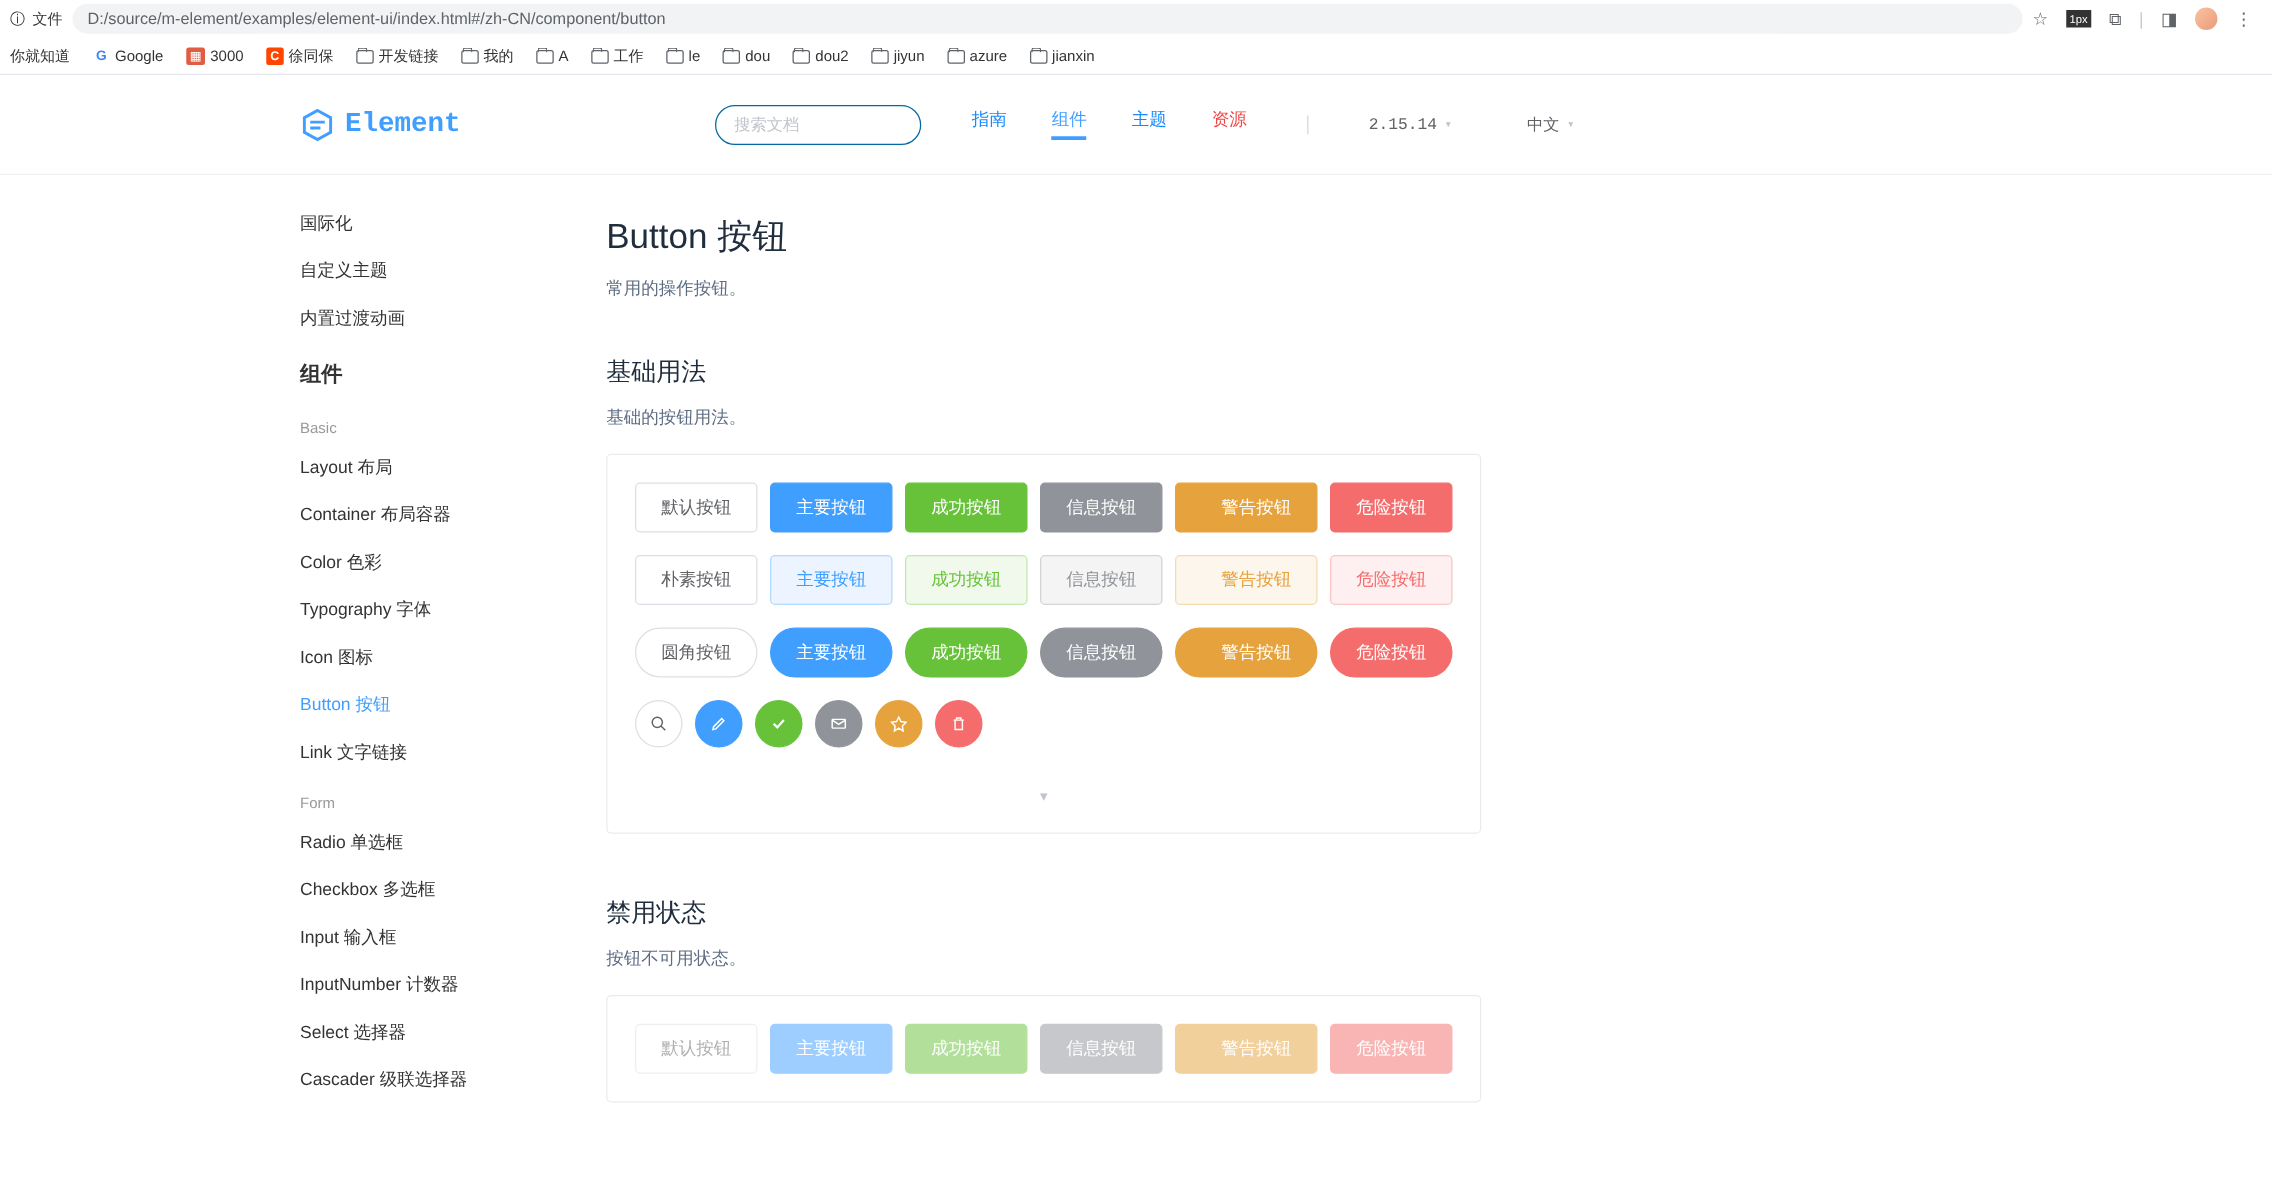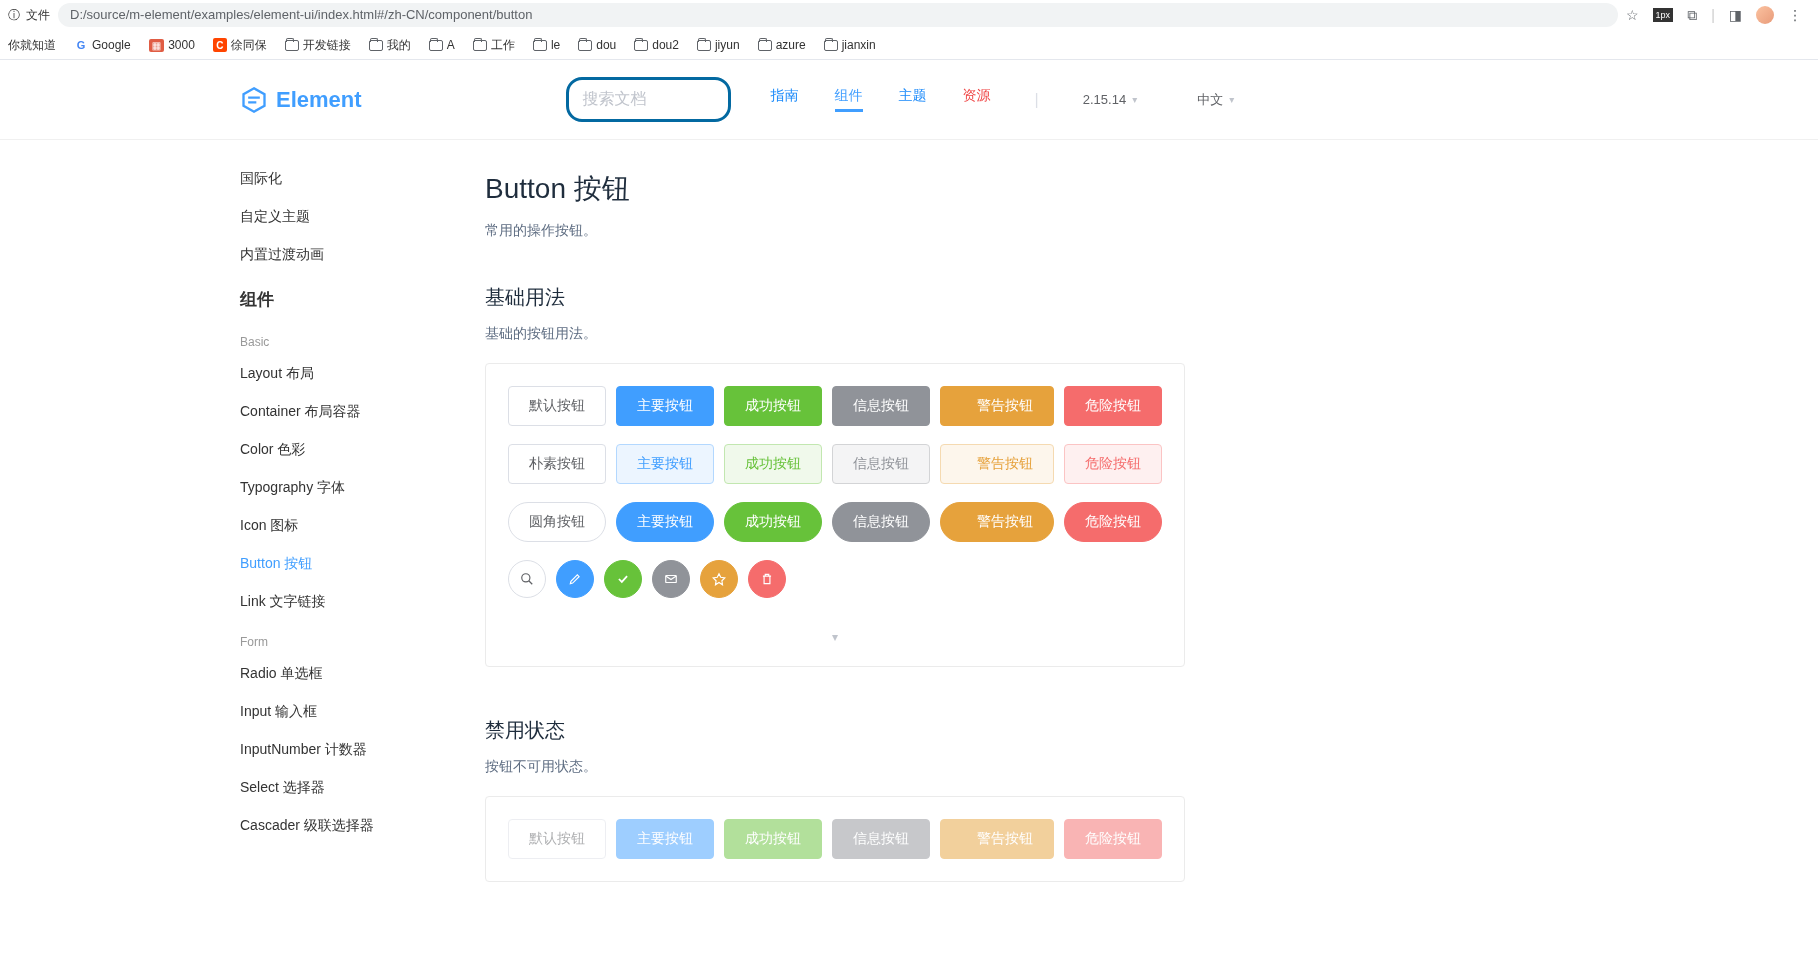--- a/index.html
+++ b/index.html
@@ -14,24 +14,24 @@
 .addr-icons span { font-size: 14px; }
 .bookmarks { display: flex; align-items: center; height: 30px; padding: 0 8px; gap: 18px; font-size: 12px; color: #333; }
 .bm-item { display: flex; align-items: center; gap: 4px; }
 .folder-ic { width: 14px; height: 11px; border: 1px solid #5f6368; border-radius: 2px; display: inline-block; position: relative; }
 .folder-ic::before { content: ""; position: absolute; top: -3px; left: 0; width: 6px; height: 3px; border: 1px solid #5f6368; border-bottom: none; border-radius: 2px 2px 0 0; }
 .g-ic { width: 14px; height: 14px; display: inline-flex; align-items: center; justify-content: center; font-weight: bold; font-size: 11px; }
 .badge-3000 { background: #e05d44; color: #fff; padding: 1px 3px; font-size: 10px; border-radius: 2px; }
 .badge-c { background: #ff4500; color: #fff; width: 14px; height: 14px; display: inline-flex; align-items: center; justify-content: center; font-size: 10px; font-weight: bold; border-radius: 2px; }
 
 
-.site-header { height: 80px; display: flex; align-items: center; padding: 0 0 0 240px; gap: 24px; border-bottom: 1px solid #f0f0f0; }
+.site-header { height: 80px; display: flex; align-items: center; padding: 0 0 0 240px; gap: 24px; border-bottom: 1px solid #f0f0f0; font-family: Liberation Mono, monospace; }
 .logo { display: flex; align-items: center; gap: 8px; font-size: 22px; font-weight: 600; color: #409eff; margin-right: 180px; }
 .logo-ic { width: 28px; height: 28px; }
-.search-box { width: 165px; height: 45px; border: 3px solid #0369a1; border-radius: 16px; padding: 0 14px; font-size: 16px; color: #c0c4cc; display: flex; align-items: center; }
+.search-box { width: 165px; height: 32px; border: 1px solid #0369a1; border-radius: 16px; padding: 0 14px; font-size: 13px; color: #c0c4cc; display: flex; align-items: center; }
 .nav-links { display: flex; gap: 36px; margin-left: 16px; }
 .nav-link { color: #1989fa; font-size: 14px; cursor: pointer; padding-bottom: 4px; }
 .nav-link.active { color: #409eff; border-bottom: 3px solid #409eff; }
 .nav-link.muted { color: #ef4444; }
 .nav-sep { color: #dcdfe6; margin: 0 20px; }
 .ver-sel { color: #606266; font-size: 13px; display: flex; align-items: center; gap: 6px; }
 .caret { font-size: 10px; color: #c0c4cc; }
 
 
 .page { display: flex; padding-left: 240px; }
@@ -182,20 +182,21 @@
     <div class="side-group">Basic</div>
     <div class="side-item">Layout 布局</div>
     <div class="side-item">Container 布局容器</div>
     <div class="side-item">Color 色彩</div>
     <div class="side-item">Typography 字体</div>
     <div class="side-item">Icon 图标</div>
     <div class="side-item active">Button 按钮</div>
     <div class="side-item">Link 文字链接</div>
     <div class="side-group">Form</div>
     <div class="side-item">Radio 单选框</div>
+    <div class="side-item">Checkbox 多选框</div>
     <div class="side-item">Input 输入框</div>
     <div class="side-item">InputNumber 计数器</div>
     <div class="side-item">Select 选择器</div>
     <div class="side-item">Cascader 级联选择器</div>
   </div>
 
   <div class="main">
     <h2>Button 按钮</h2>
     <p class="subtitle">常用的操作按钮。</p>
 

